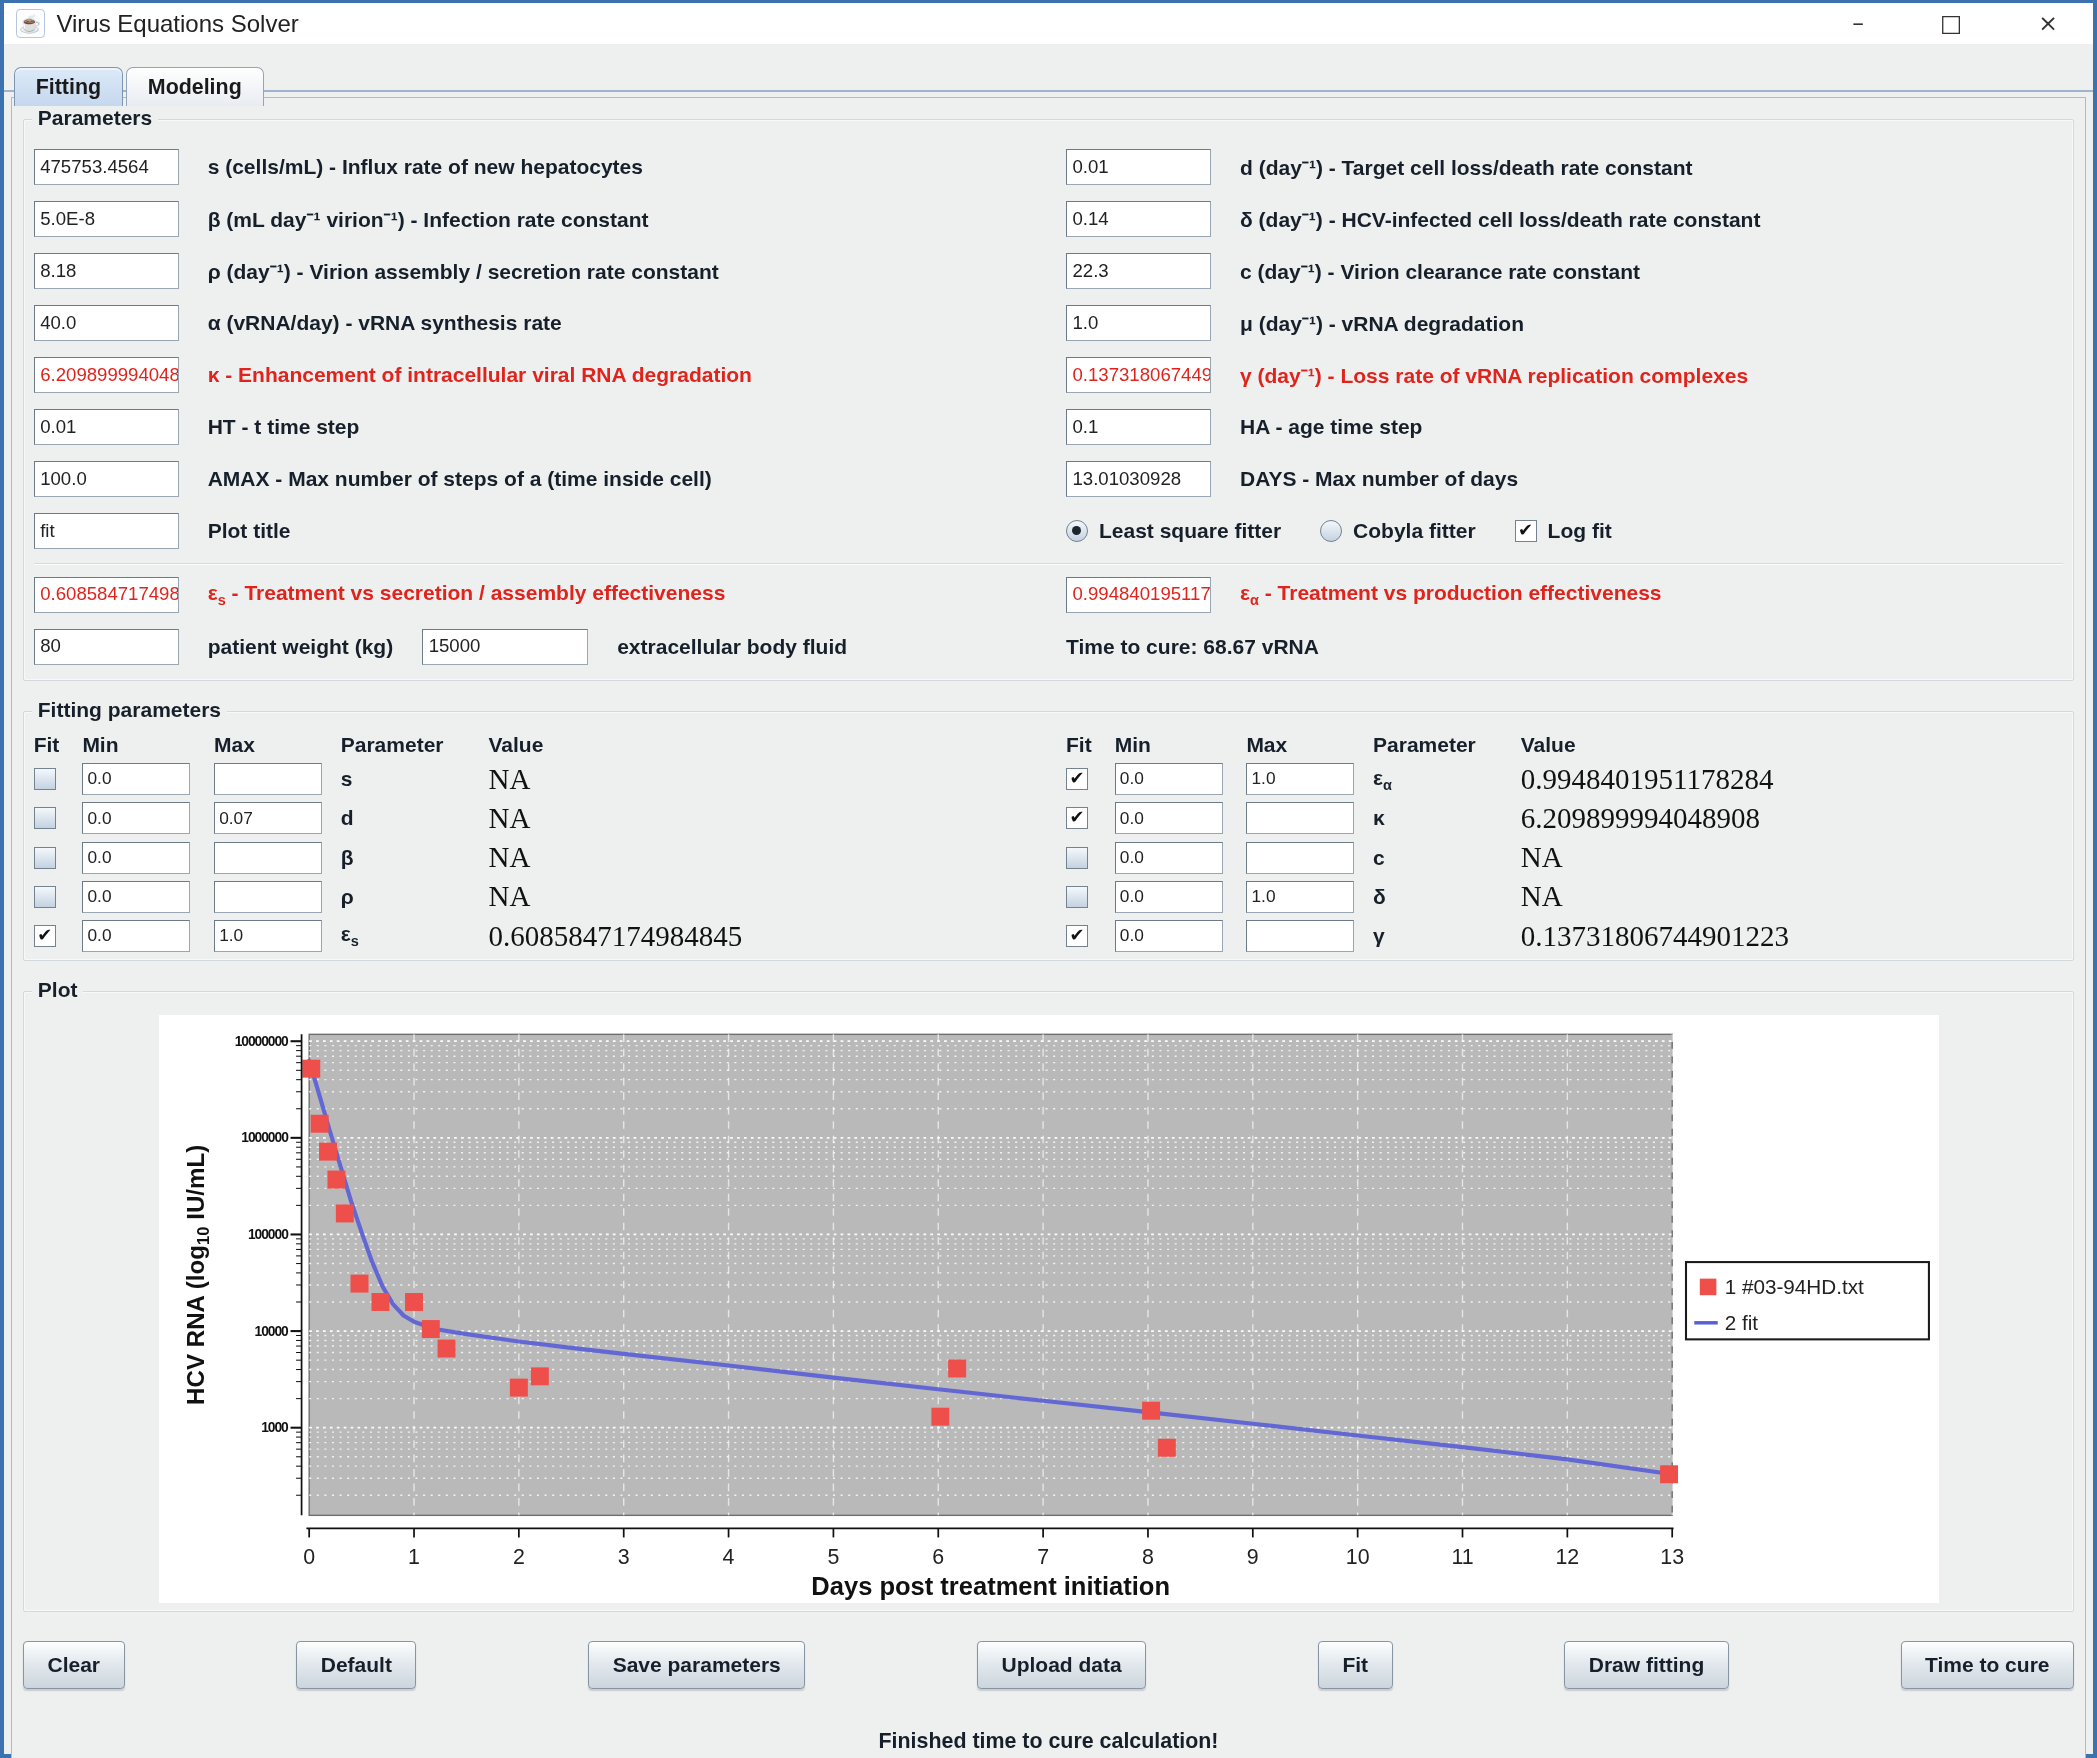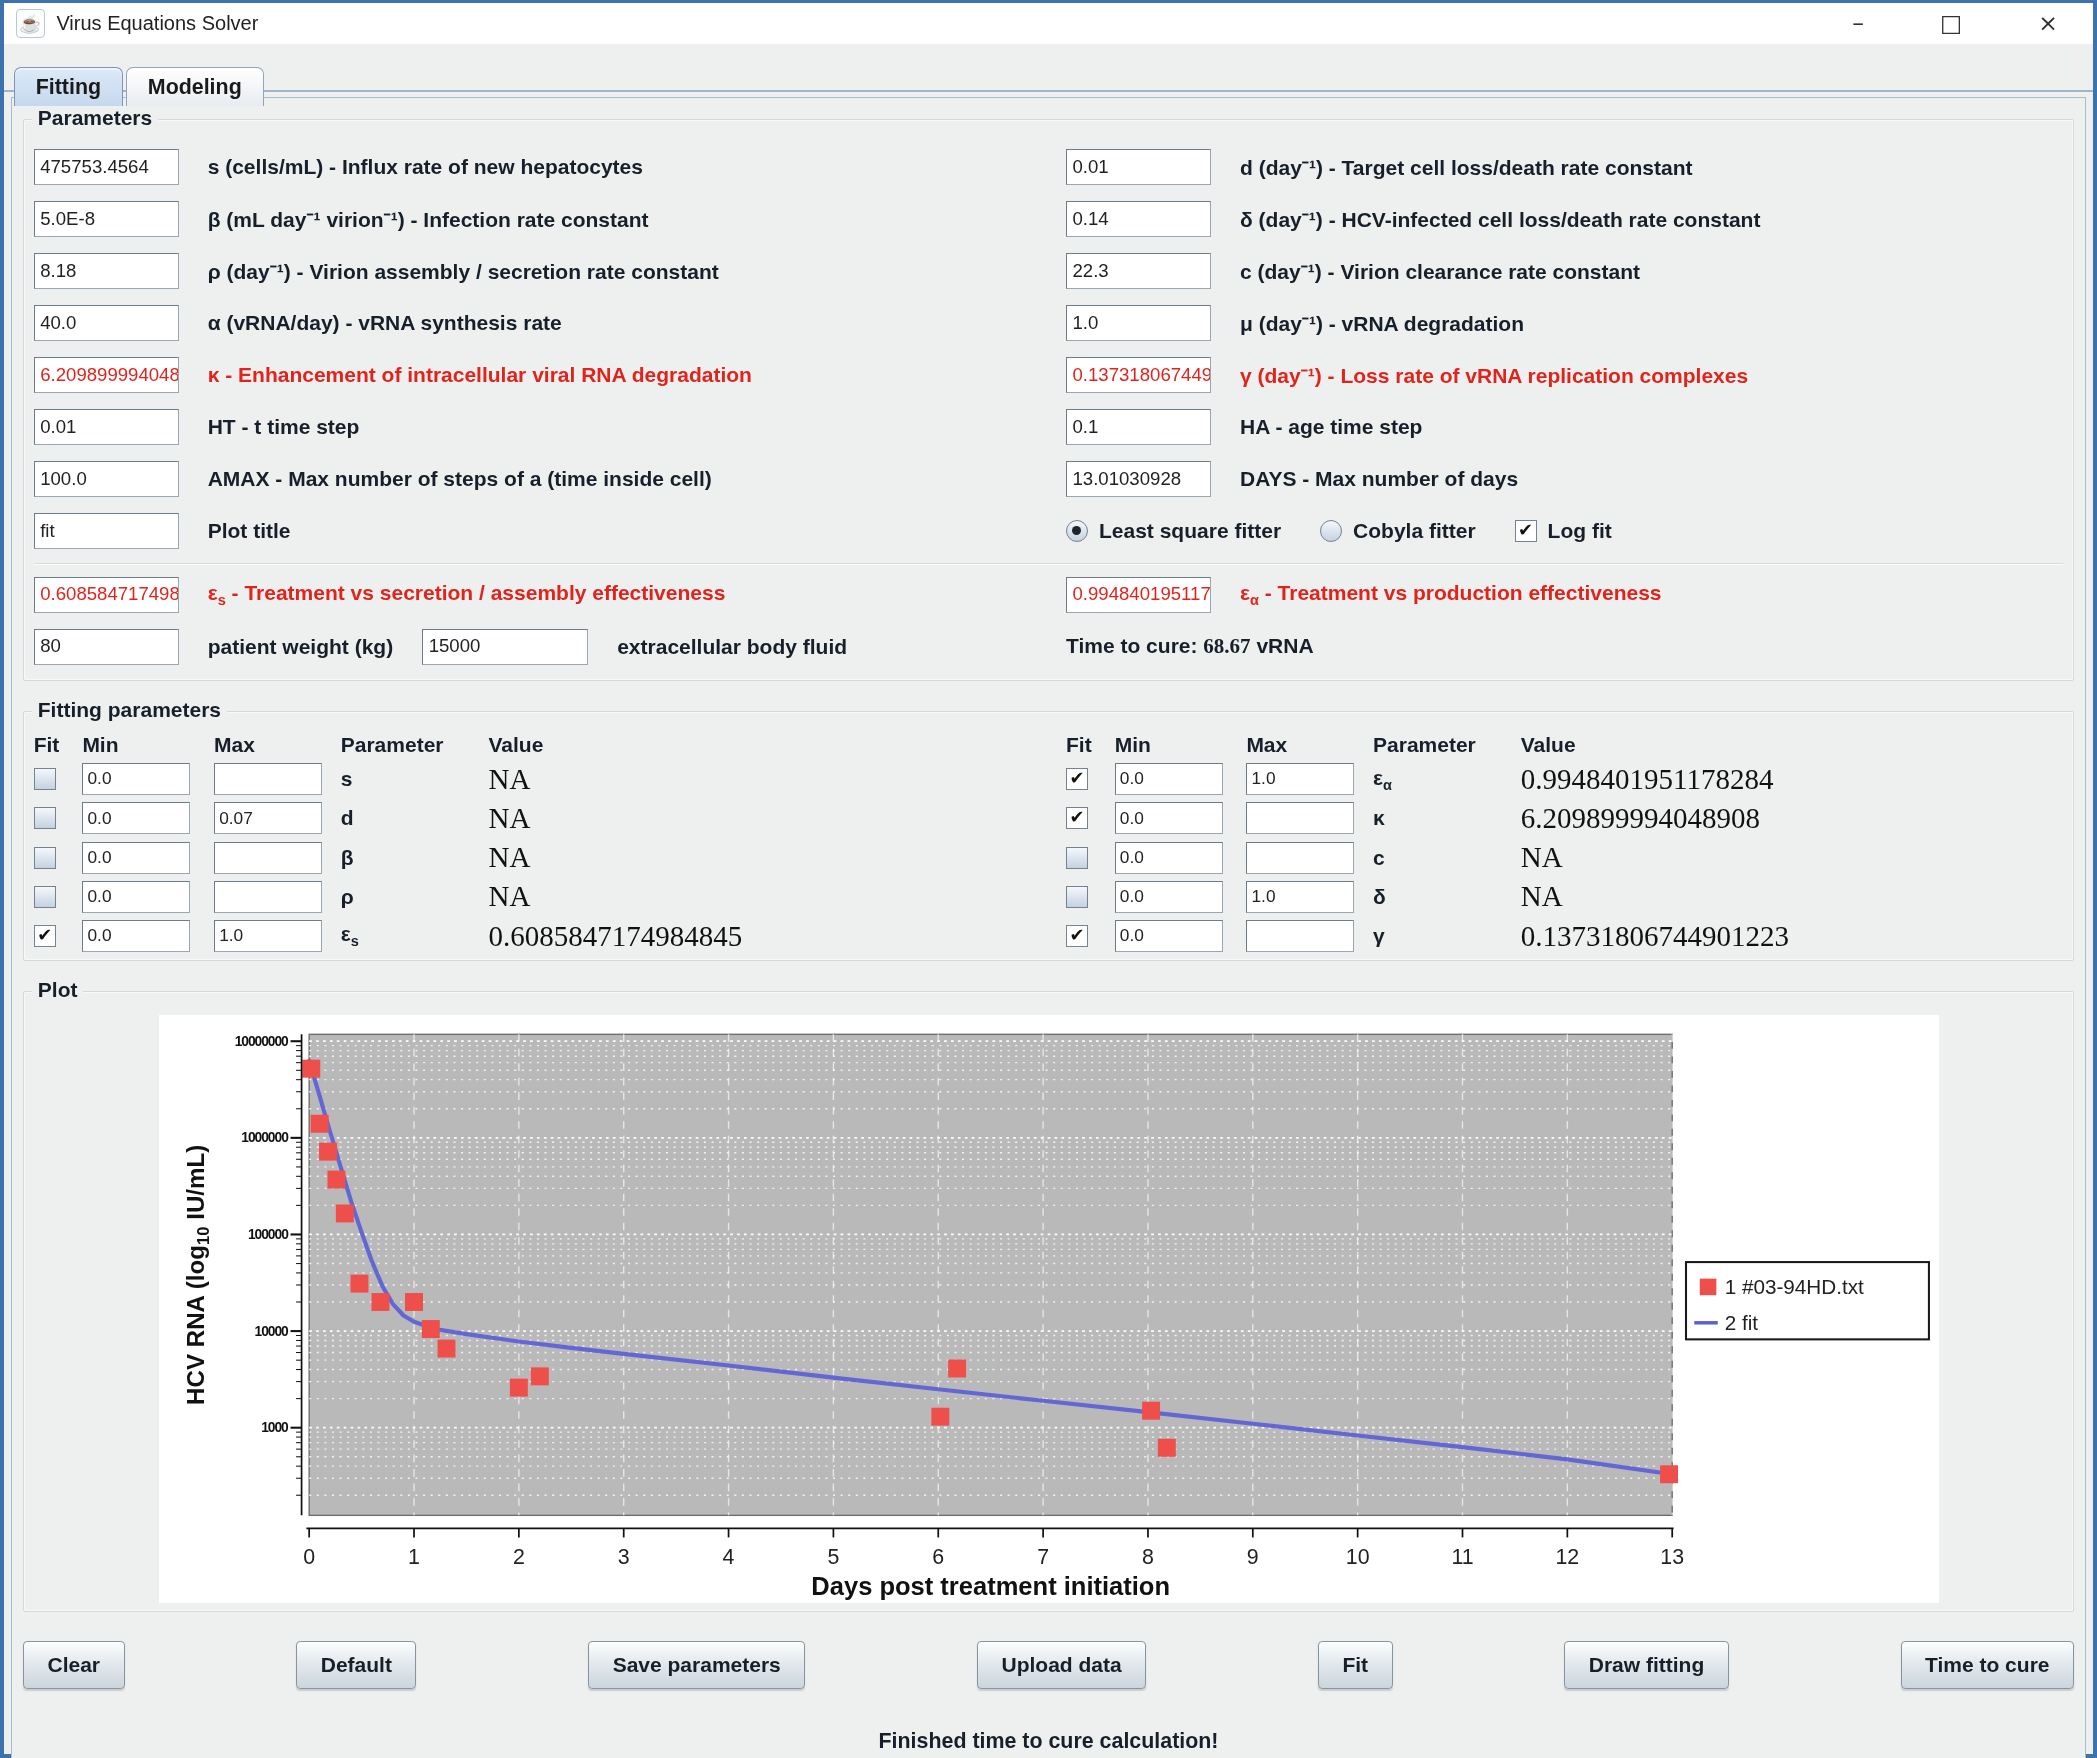--- a/index.html
+++ b/index.html
@@ -8,21 +8,21 @@
     width: 2097px; height: 1758px;
     border: 4.1px solid var(--window-border, #3c72ae);
     border-top-width: 3.5px;
     background: #eef0f0;
     display: flex; flex-direction: column;
   }
   
   .titlebar { height: 41px; background: #ffffff; display: flex; align-items: center; padding: 0 7px 0 12.4px; flex: 0 0 auto; }
   .java-icon { width: 29px; height: 29px; border: 1.4px solid #b5c6dd; border-radius: 4.1px; background: #fdfdfd;
     display: flex; align-items: center; justify-content: center; font-size: 18px; color: #e8772e; margin-right: 11px; }
-  .apptitle { font-size: 20px; color: #222; }
+  .apptitle { font-size: 24px; color: #222; }
   .winbtns { margin-left: auto; display: flex; align-items: center; gap: 76px; padding-right: 28px; }
   .winbtn { font-size: 23.5px; color: #333; line-height: 1; cursor: default; font-family: "DejaVu Sans", sans-serif; }
   
   .tabstrip { display: flex; align-items: flex-end; padding: 7px 0 0 9.7px; gap: 2.8px; flex: 0 0 auto;
     border-bottom: 2.1px solid #9db4cc; background: #eef0f0; }
   .tab { font-size: 21.4px; font-weight: bold; color: #1a1a1a; padding: 7px 21px 5.5px 21px;
     border: 1.4px solid #93a5b8; border-bottom: none; border-radius: 7px 7px 0 0;
     background: linear-gradient(#ffffff, #e8ecf1); position: relative; top: 16px; }
   .tab.selected { background: linear-gradient(#dce9f8, #c6d8ee); border-color: #7e96b4; box-shadow: inset 0 2.1px 0 #eef4fb; }
   
@@ -47,21 +47,21 @@
   .fitter-row { display: flex; align-items: center; height: 52px; gap: 11px; }
   .radio { width: 22px; height: 22px; border-radius: 50%; border: 1.4px solid #75828f;
     background: linear-gradient(#f4f8fc, #c4d2e0); position: relative; flex: 0 0 auto; }
   .radio.on::after { content: ""; position: absolute; left: 4.8px; top: 4.8px; width: 9.7px; height: 9.7px;
     border-radius: 50%; background: #1d242b; }
   .rlabel { font-size: 21px; font-weight: bold; color: #17202a; margin-right: 28px; }
   .checkbox { width: 22px; height: 22px; border: 1.4px solid #75828f; background: linear-gradient(#f4f8fc, #c4d2e0);
     flex: 0 0 auto; font-size: 18px; line-height: 19.3px; text-align: center; color: #111; }
   .checkbox.checked { background: #fff; }
   .ttc { font-size: 21px; font-weight: bold; color: #17202a; }
-  .ttc .num { font-family: Liberation Serif, serif; font-weight: bold; }
+  .ttc .num { font-family: Liberation Sans, sans-serif; font-weight: bold; }
   
   .ftable { display: grid; grid-template-columns: 39px 122px 117px 138px 1fr; column-gap: 9.7px; row-gap: 6.2px;
     align-items: center; }
   .th { font-size: 21px; font-weight: bold; color: #17202a; }
   .field.small { width: 108px; height: 32px; font-size: 17.3px; padding: 4.1px 4.1px; }
   .psym { font-size: 21px; font-weight: bold; color: #17202a; }
   .psym sub { font-size: 14.5px; }
   .pval { font-family: "Liberation Serif", serif; font-size: 29px; color: #111; }
   
   .plotbox { flex: 0 0 auto; display: flex; justify-content: center; padding-top: 23.5px; padding-bottom: 8.3px; }

